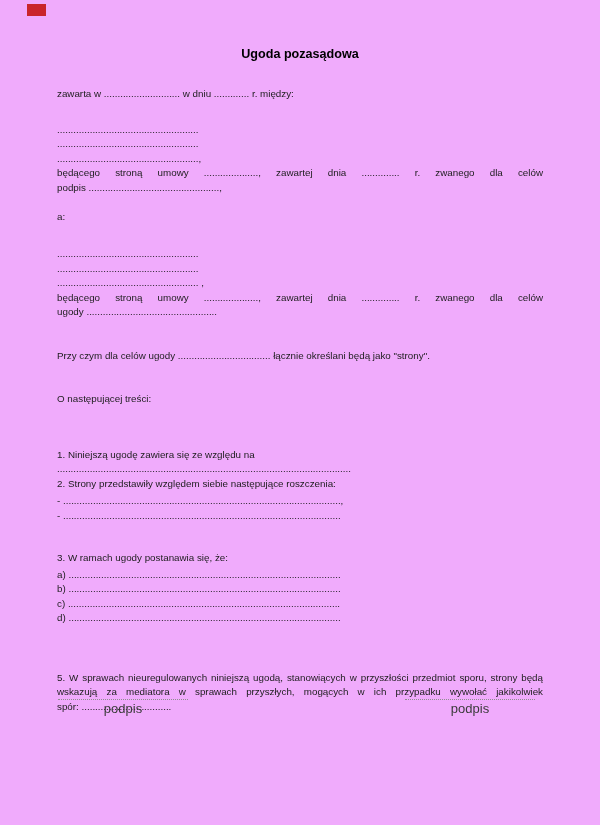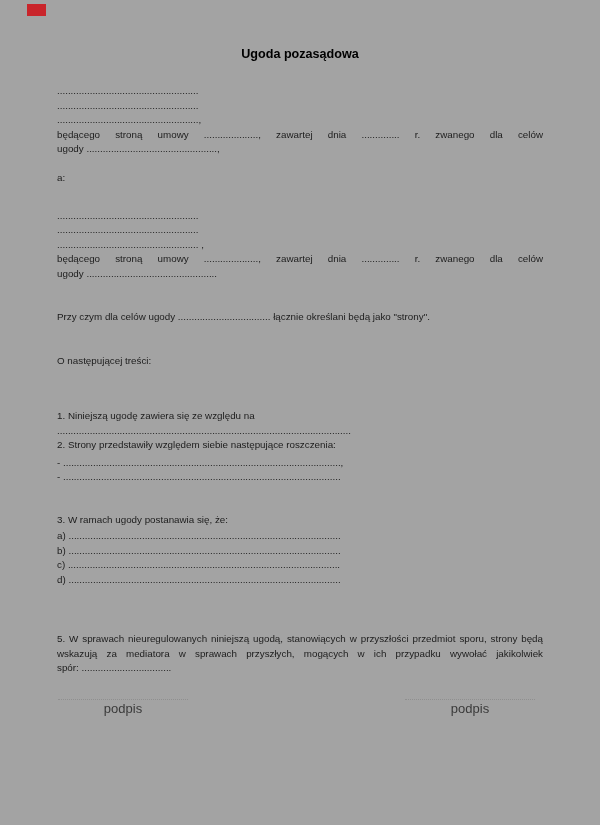--- a/index.html
+++ b/index.html
@@ -1,19 +1,19 @@
 <!DOCTYPE html>
 <html><head>
 <meta charset="utf-8">
 <style>
   html,body { margin:0; padding:0; background:#ffffff; }
   .page {
     position:relative;
     width:600px; height:825px;
-    background:#a3a3a3;
+    background:#f0abfc;
     font-family:"Liberation Sans", sans-serif;
     font-size:9.8px;
     color:#1c1c1c;
     overflow:hidden;
   }
   .corner-mark {
     position:absolute; left:27px; top:4px;
     width:19px; height:12px;
     background:#c9252b;
   }
@@ -52,27 +52,28 @@
 <body>
 
 <div class="page">
 
   <div class="corner-mark"></div>
 
   <h1 class="title">Ugoda pozasądowa</h1>
 
   <div class="content">
 
+    <div class="line intro">zawarta w ............................ w dniu ............. r. między:</div>
 
     <div class="party1-fills">
       <div class="line">....................................................</div>
       <div class="line">....................................................</div>
       <div class="line">....................................................,</div>
       <div class="line jline">będącego stroną umowy ...................., zawartej dnia .............. r. zwanego dla celów</div>
-      <div class="line">ugody ................................................,</div>
+      <div class="line">podpis ................................................,</div>
     </div>
 
     <div class="line connector">a:</div>
 
     <div class="party2-fills">
       <div class="line">....................................................</div>
       <div class="line">....................................................</div>
       <div class="line">.................................................... ,</div>
       <div class="line jline">będącego stroną umowy ...................., zawartej dnia .............. r. zwanego dla celów</div>
       <div class="line">ugody ................................................</div>

